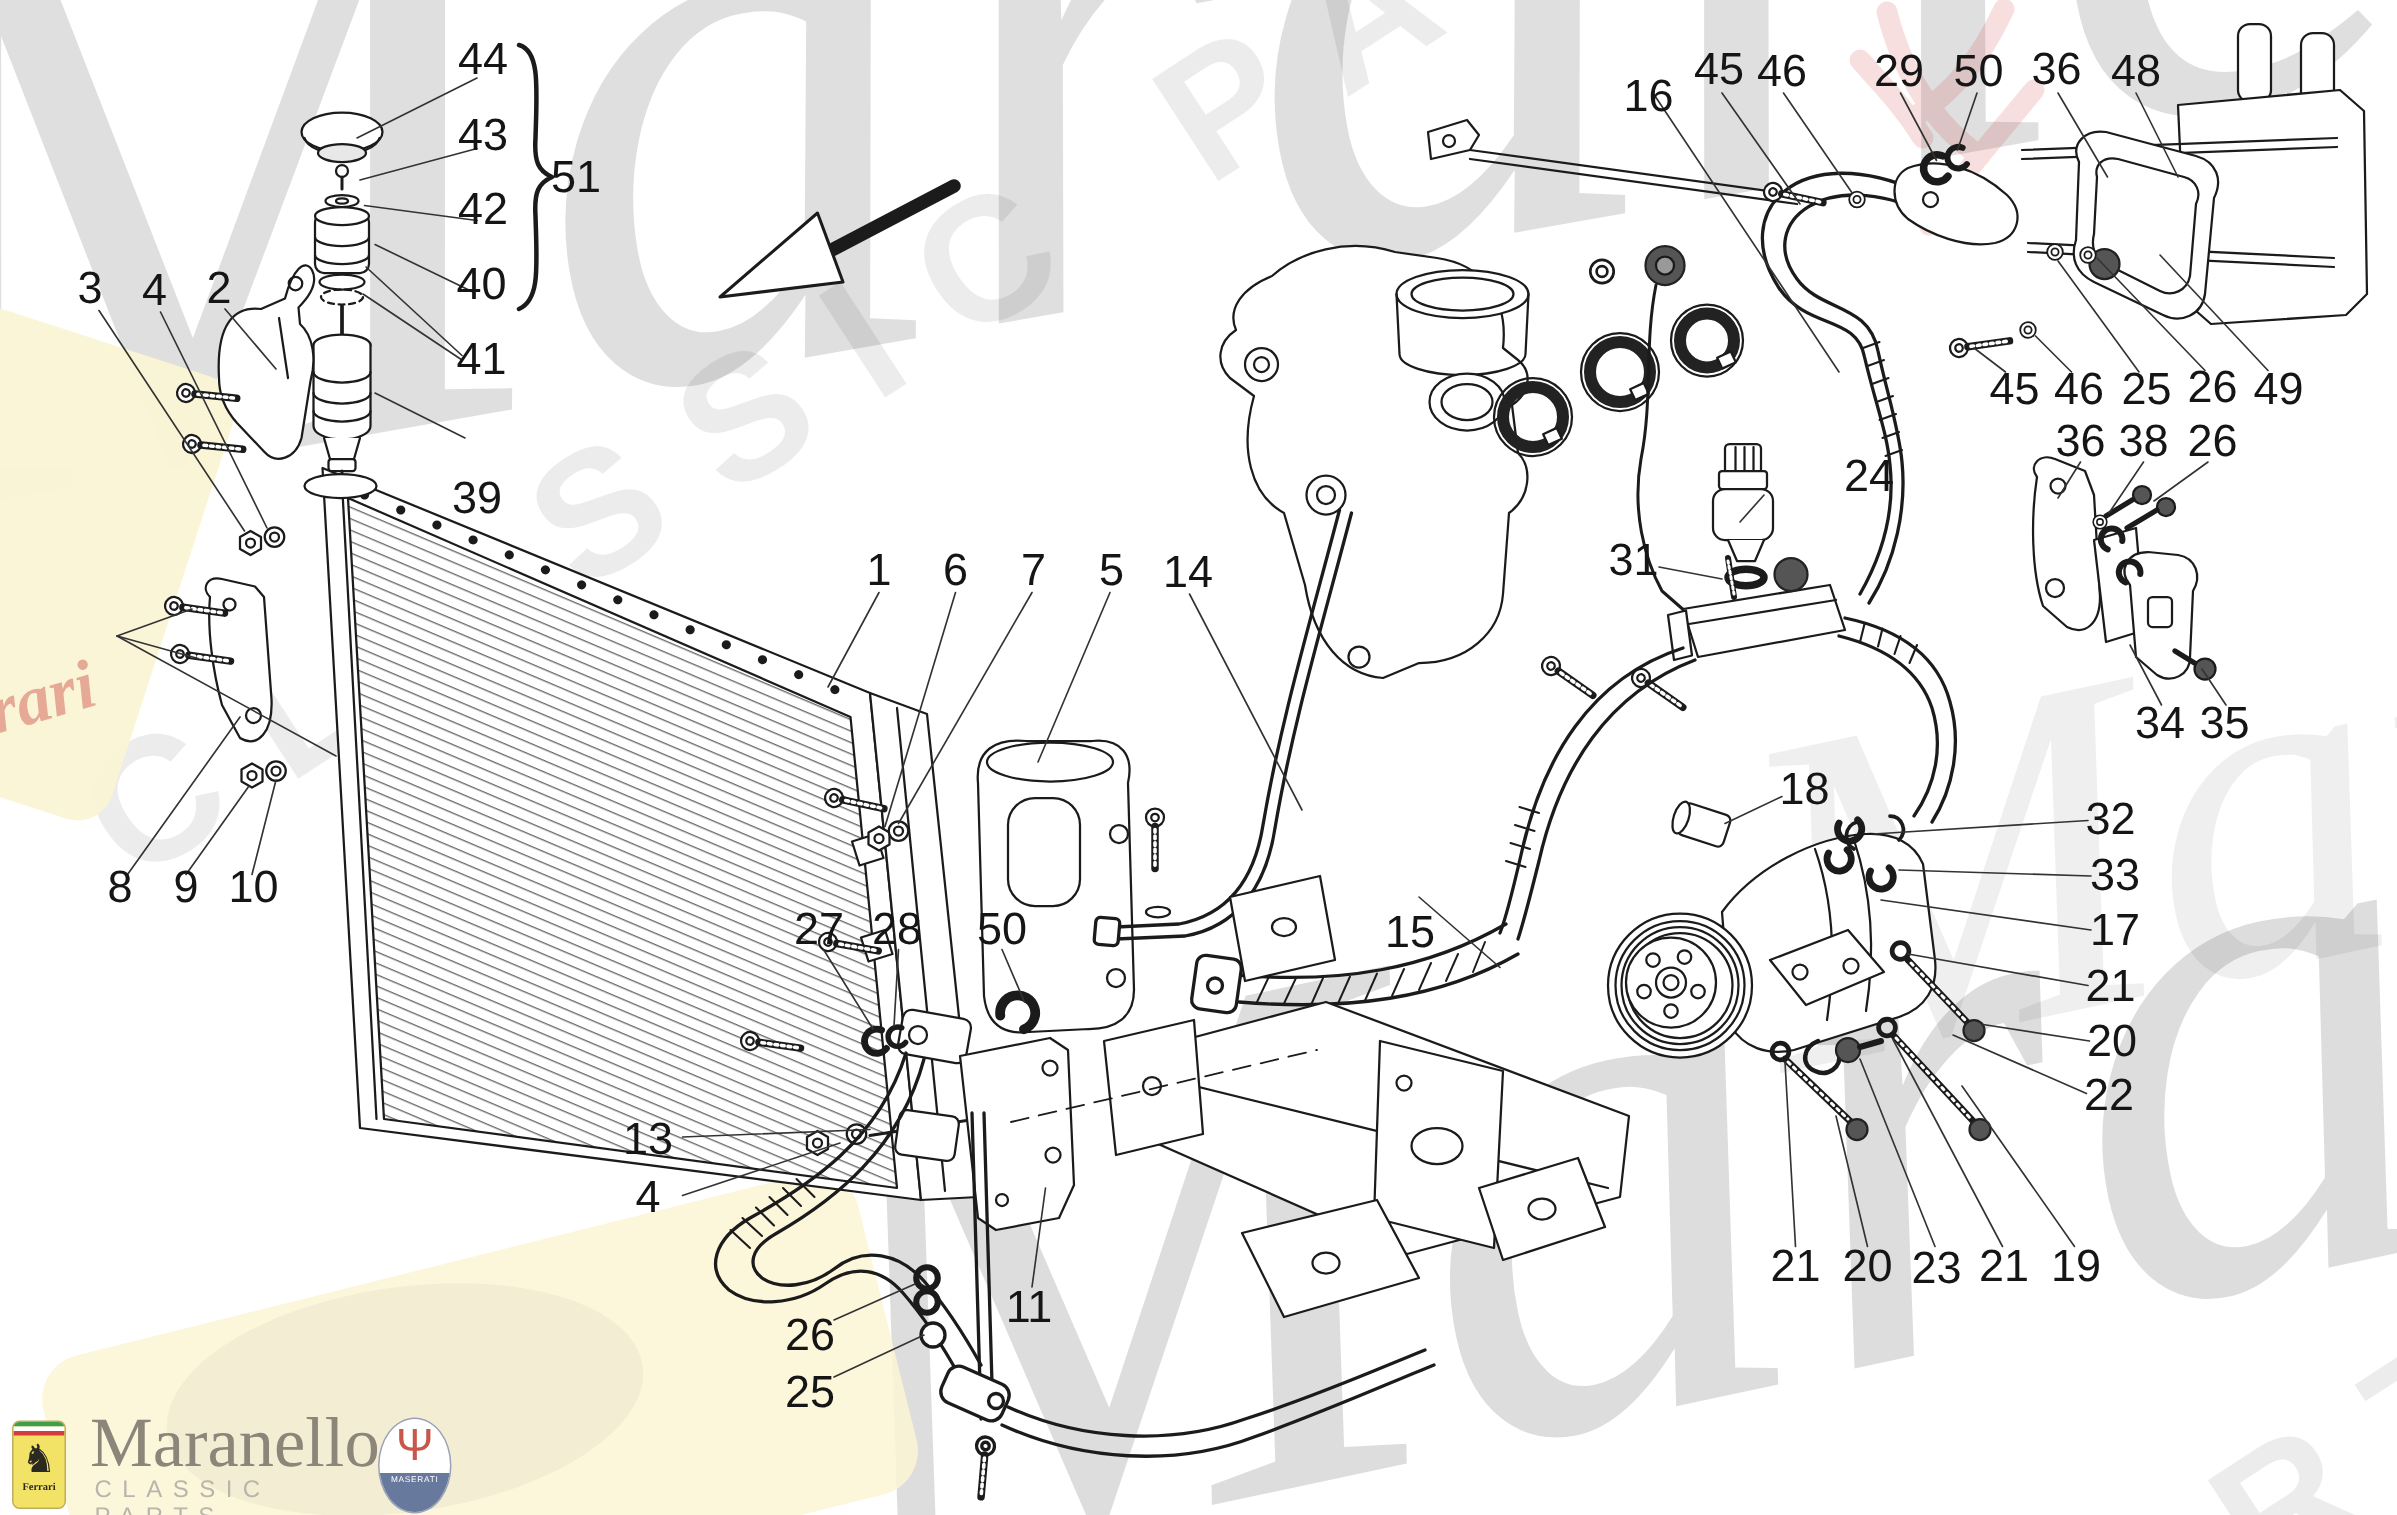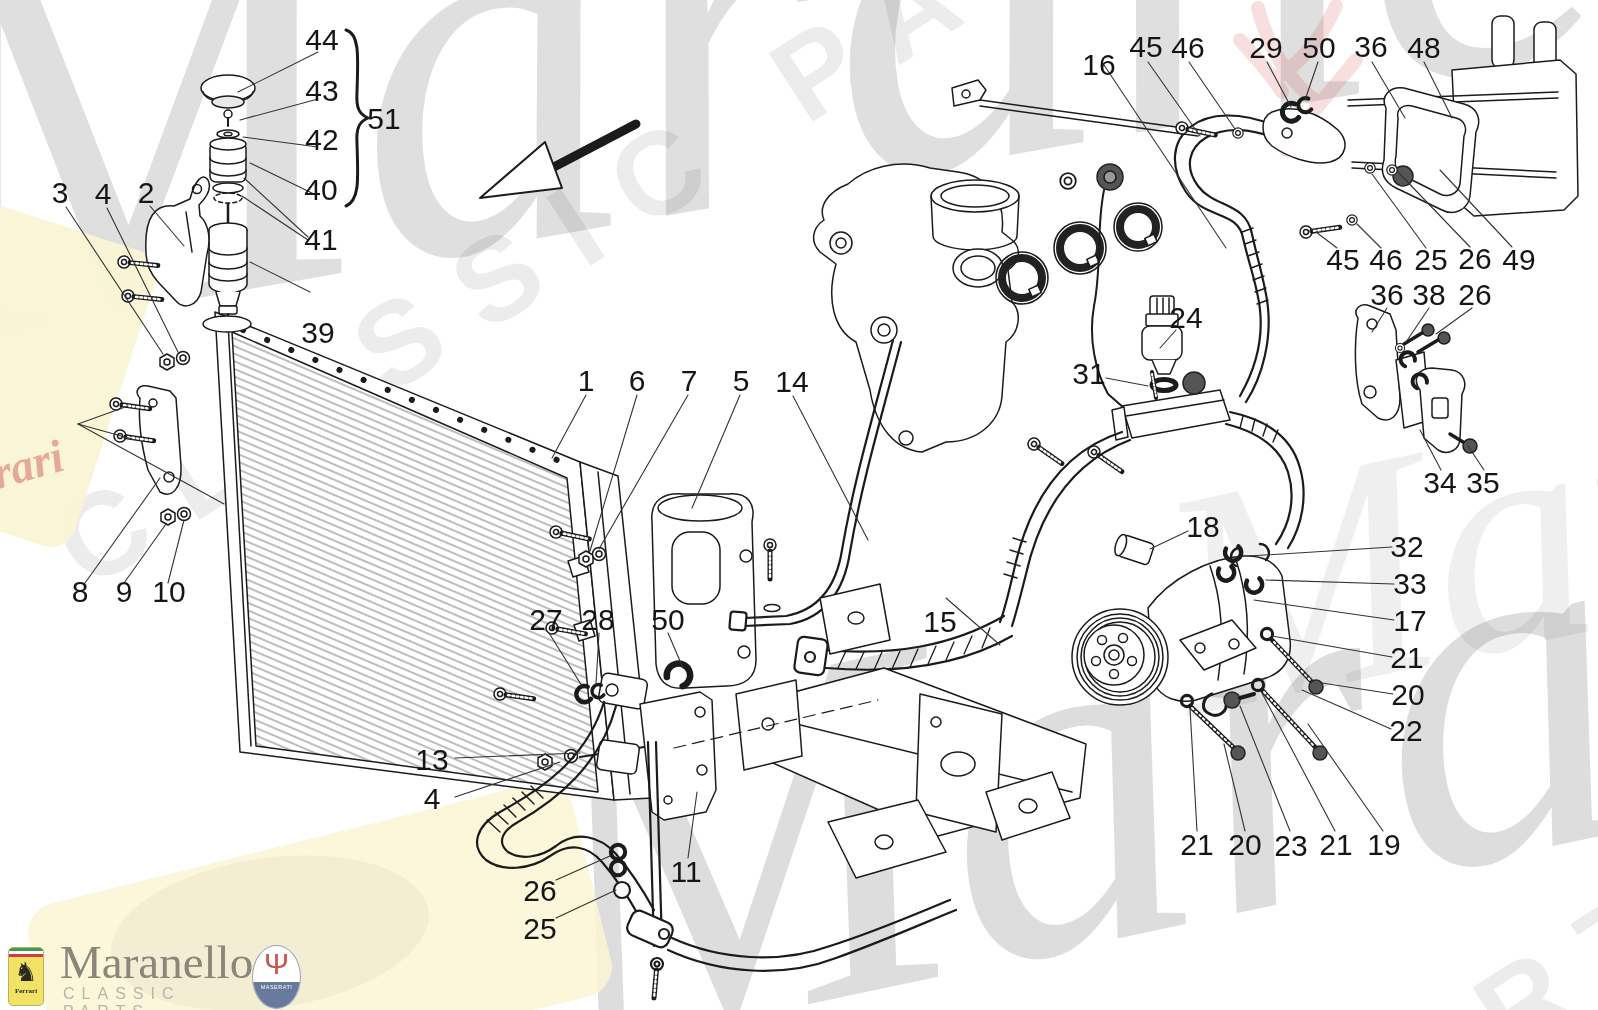--- a/index.html
+++ b/index.html
@@ -546,21 +546,21 @@
     <div class="callout" style="left: 1343px; top: 260px;">45</div>
     <div class="callout" style="left: 1386px; top: 260px;">46</div>
     <div class="callout" style="left: 1431px; top: 260px;">25</div>
     <div class="callout" style="left: 1475px; top: 259px;">26</div>
     <div class="callout" style="left: 1519px; top: 260px;">49</div>
     <div class="callout" style="left: 1387px; top: 295px;">36</div>
     <div class="callout" style="left: 1429px; top: 295px;">38</div>
     <div class="callout" style="left: 1475px; top: 295px;">26</div>
     <div class="callout" style="left: 1440px; top: 483px;">34</div>
     <div class="callout" style="left: 1483px; top: 483px;">35</div>
-    <div class="callout" style="left: 1186px; top: 318px;">24</div>
+    <div class="callout" style="left: 1246px; top: 318px;">24</div>
     <div class="callout" style="left: 1089px; top: 374px;">31</div>
     <div class="callout" style="left: 1203px; top: 527px;">18</div>
     <div class="callout" style="left: 1407px; top: 547px;">32</div>
     <div class="callout" style="left: 1410px; top: 584px;">33</div>
     <div class="callout" style="left: 1410px; top: 621px;">17</div>
     <div class="callout" style="left: 1407px; top: 658px;">21</div>
     <div class="callout" style="left: 1408px; top: 695px;">20</div>
     <div class="callout" style="left: 1406px; top: 731px;">22</div>
     <div class="callout" style="left: 1197px; top: 845px;">21</div>
     <div class="callout" style="left: 1245px; top: 845px;">20</div>

